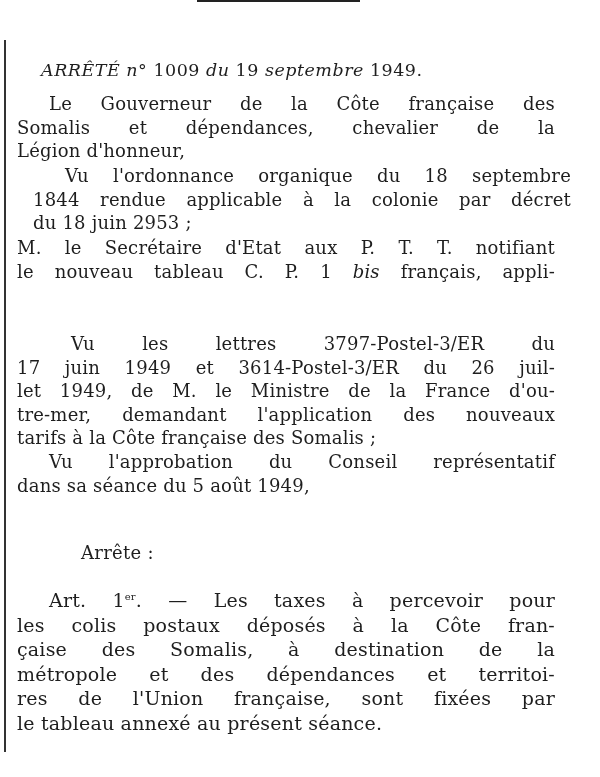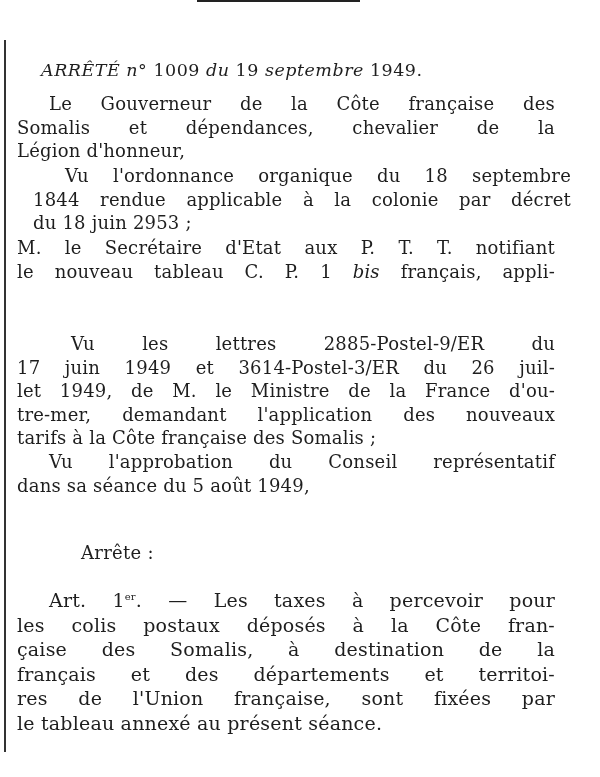--- a/index.html
+++ b/index.html
@@ -108,36 +108,36 @@
     <span class="line">1844 rendue applicable à la colonie par décret</span>
     <span class="line last">du 18 juin 2953 ;</span>
   </div>
 
   <div class="para" style="top:196px;">
     <span class="line">M. le Secrétaire d'Etat aux P. T. T. notifiant</span>
     <span class="line"><span>le nouveau tableau C. P. 1</span> <span class="it">bis</span><span> français, appli-</span></span>
   </div>
 
   <div class="para" style="top:292px;">
-    <span class="line indent-wide">Vu les lettres 2885-Postel-9/ER du</span>
+    <span class="line indent-wide">Vu les lettres 3797-Postel-3/ER du</span>
     <span class="line">17 juin 1949 et 3614-Postel-3/ER du 26 juil-</span>
     <span class="line">let 1949, de M. le Ministre de la France d'ou-</span>
     <span class="line">tre-mer, demandant l'application des nouveaux</span>
     <span class="line last">tarifs à la Côte française des Somalis ;</span>
   </div>
 
   <div class="para" style="top:410px;">
     <span class="line indent">Vu l'approbation du Conseil représentatif</span>
     <span class="line last">dans sa séance du 5 août 1949,</span>
   </div>
 
   <div class="arrete-label">Arrête :</div>
 
   <div class="para" style="top:548px; line-height:24.5px; font-size:19px;">
     <span class="line indent"><span>Art. 1</span><sup>er</sup><span>. — Les taxes à percevoir pour</span></span>
     <span class="line">les colis postaux déposés à la Côte fran-</span>
     <span class="line">çaise des Somalis, à destination de la</span>
-    <span class="line">français et des départements et territoi-</span>
+    <span class="line">métropole et des dépendances et territoi-</span>
     <span class="line">res de l'Union française, sont fixées par</span>
     <span class="line last">le tableau annexé au présent séance.</span>
   </div>
 
 </div>
 
 </body></html>

